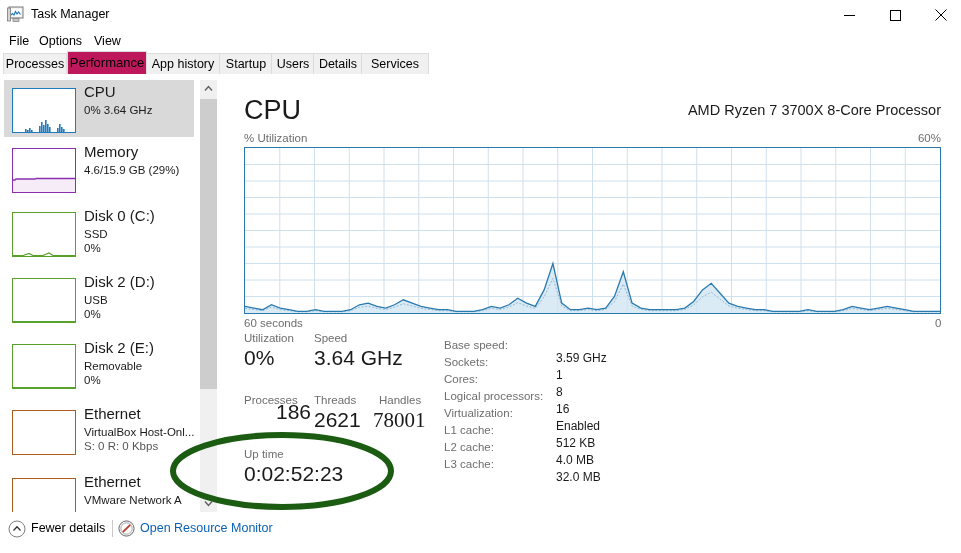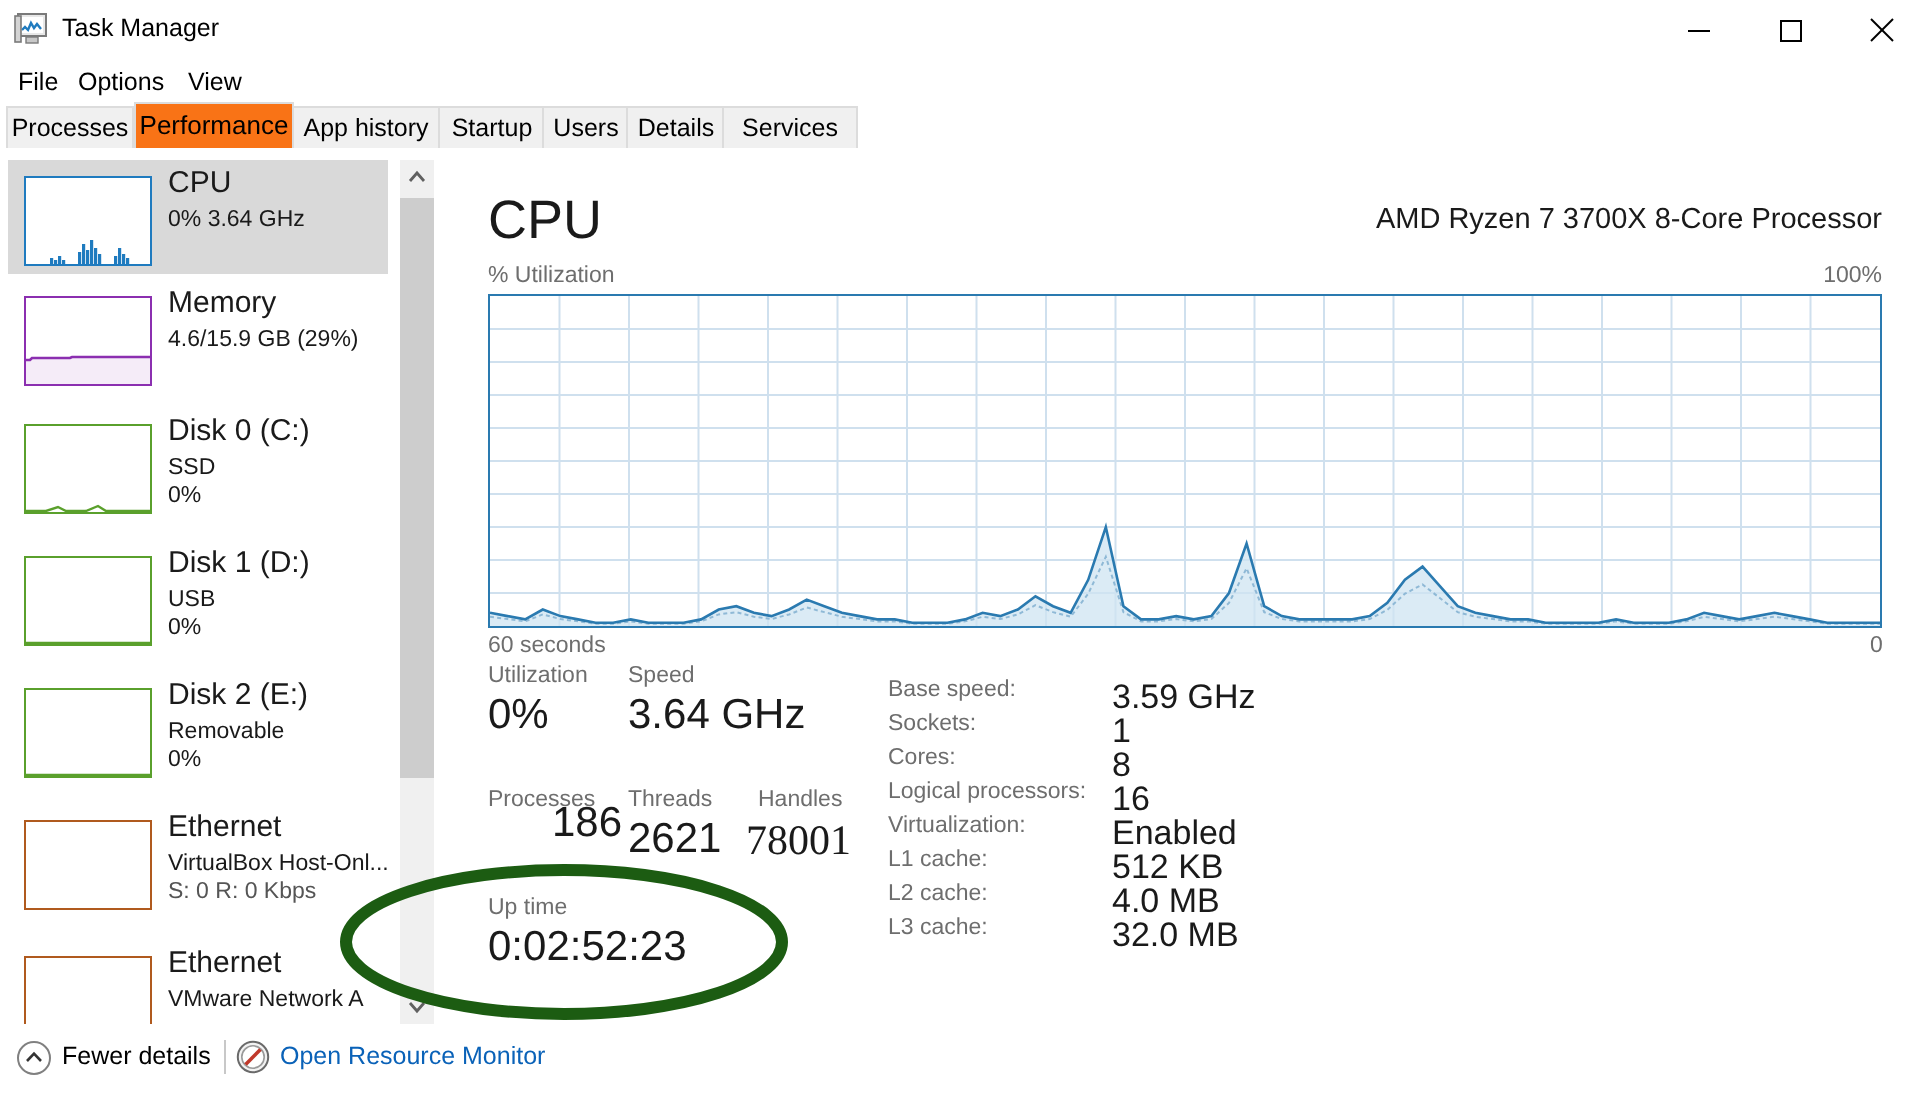--- a/index.html
+++ b/index.html
@@ -65,21 +65,21 @@
     position: absolute; bottom: 0; height: 21px;
     font-size: 12.5px; color: #000;
     line-height: 21px;
     text-align: center;
     background: #f0f0f0;
     border: 1px solid #dcdcdc;
     border-bottom: none;
     box-sizing: border-box;
   }
   .tab.active {
-    background: #f97316;
+    background: #be185d;
     height: 23px;
     line-height: 22px;
     border-color: #dcdcdc;
     z-index: 5;
     font-size: 13px;
   }
 
   
   #sidebar {
     position: absolute; left: 0; top: 80px; width: 200px; height: 432px;
@@ -181,22 +181,23 @@
   .stat-value {
     position: absolute; font-size: 21px; color: #1a1a1a;
     white-space: nowrap; line-height: 24px;
   }
   
   .info-key {
     position: absolute; font-size: 11.5px; color: #6e6e6e;
     white-space: nowrap;
   }
   .info-val {
-    position: absolute; font-size: 17px; color: #1a1a1a;
+    position: absolute; font-size: 12px; color: #1a1a1a;
     white-space: nowrap;
+    margin-top: 12px;
   }
 
   
   #annotation {
     position: absolute; left: 168px; top: 430px;
     width: 228px; height: 82px;
     pointer-events: none;
     z-index: 40;
   }
 
@@ -320,21 +321,21 @@
         <div class="side-title">Disk 0 (C:)</div>
         <div class="side-sub l1">SSD</div>
         <div class="side-sub l2">0%</div>
       </div>
       <div class="side-item" style="top: 190px;">
         <div class="thumb" style="border-color: rgb(90, 160, 44);">
           <svg viewBox="0 0 62 43" preserveAspectRatio="none">
       <polyline points="0,42.5 62,42.5" fill="none" stroke="#5aa02c" stroke-width="1.2"></polyline>
     </svg>
         </div>
-        <div class="side-title">Disk 1 (D:)</div>
+        <div class="side-title">Disk 2 (D:)</div>
         <div class="side-sub l1">USB</div>
         <div class="side-sub l2">0%</div>
       </div>
       <div class="side-item" style="top: 256px;">
         <div class="thumb" style="border-color: rgb(90, 160, 44);">
           <svg viewBox="0 0 62 43" preserveAspectRatio="none">
       <polyline points="0,42.5 62,42.5" fill="none" stroke="#5aa02c" stroke-width="1.2"></polyline>
     </svg>
         </div>
         <div class="side-title">Disk 2 (E:)</div>
@@ -370,21 +371,21 @@
           <polyline points="1,1.5 4.5,5.5 8,1.5" fill="none" stroke="#606060" stroke-width="1.4"></polyline>
         </svg>
     </div>
   </div>
 
   <div id="main">
     <div id="cpu-heading">CPU</div>
     <div id="cpu-model">AMD Ryzen 7 3700X 8-Core Processor</div>
 
     <div id="util-label">% Utilization</div>
-    <div id="util-max">100%</div>
+    <div id="util-max">60%</div>
 
     <div id="graph">
         <svg width="695" height="165" viewBox="0 0 695 165">
           <line x1="34.75" y1="0" x2="34.75" y2="165" stroke="#cfe0ee" stroke-width="1"></line>
           <line x1="69.5" y1="0" x2="69.5" y2="165" stroke="#cfe0ee" stroke-width="1"></line>
           <line x1="104.25" y1="0" x2="104.25" y2="165" stroke="#cfe0ee" stroke-width="1"></line>
           <line x1="139" y1="0" x2="139" y2="165" stroke="#cfe0ee" stroke-width="1"></line>
           <line x1="173.75" y1="0" x2="173.75" y2="165" stroke="#cfe0ee" stroke-width="1"></line>
           <line x1="208.5" y1="0" x2="208.5" y2="165" stroke="#cfe0ee" stroke-width="1"></line>
           <line x1="243.25" y1="0" x2="243.25" y2="165" stroke="#cfe0ee" stroke-width="1"></line>

